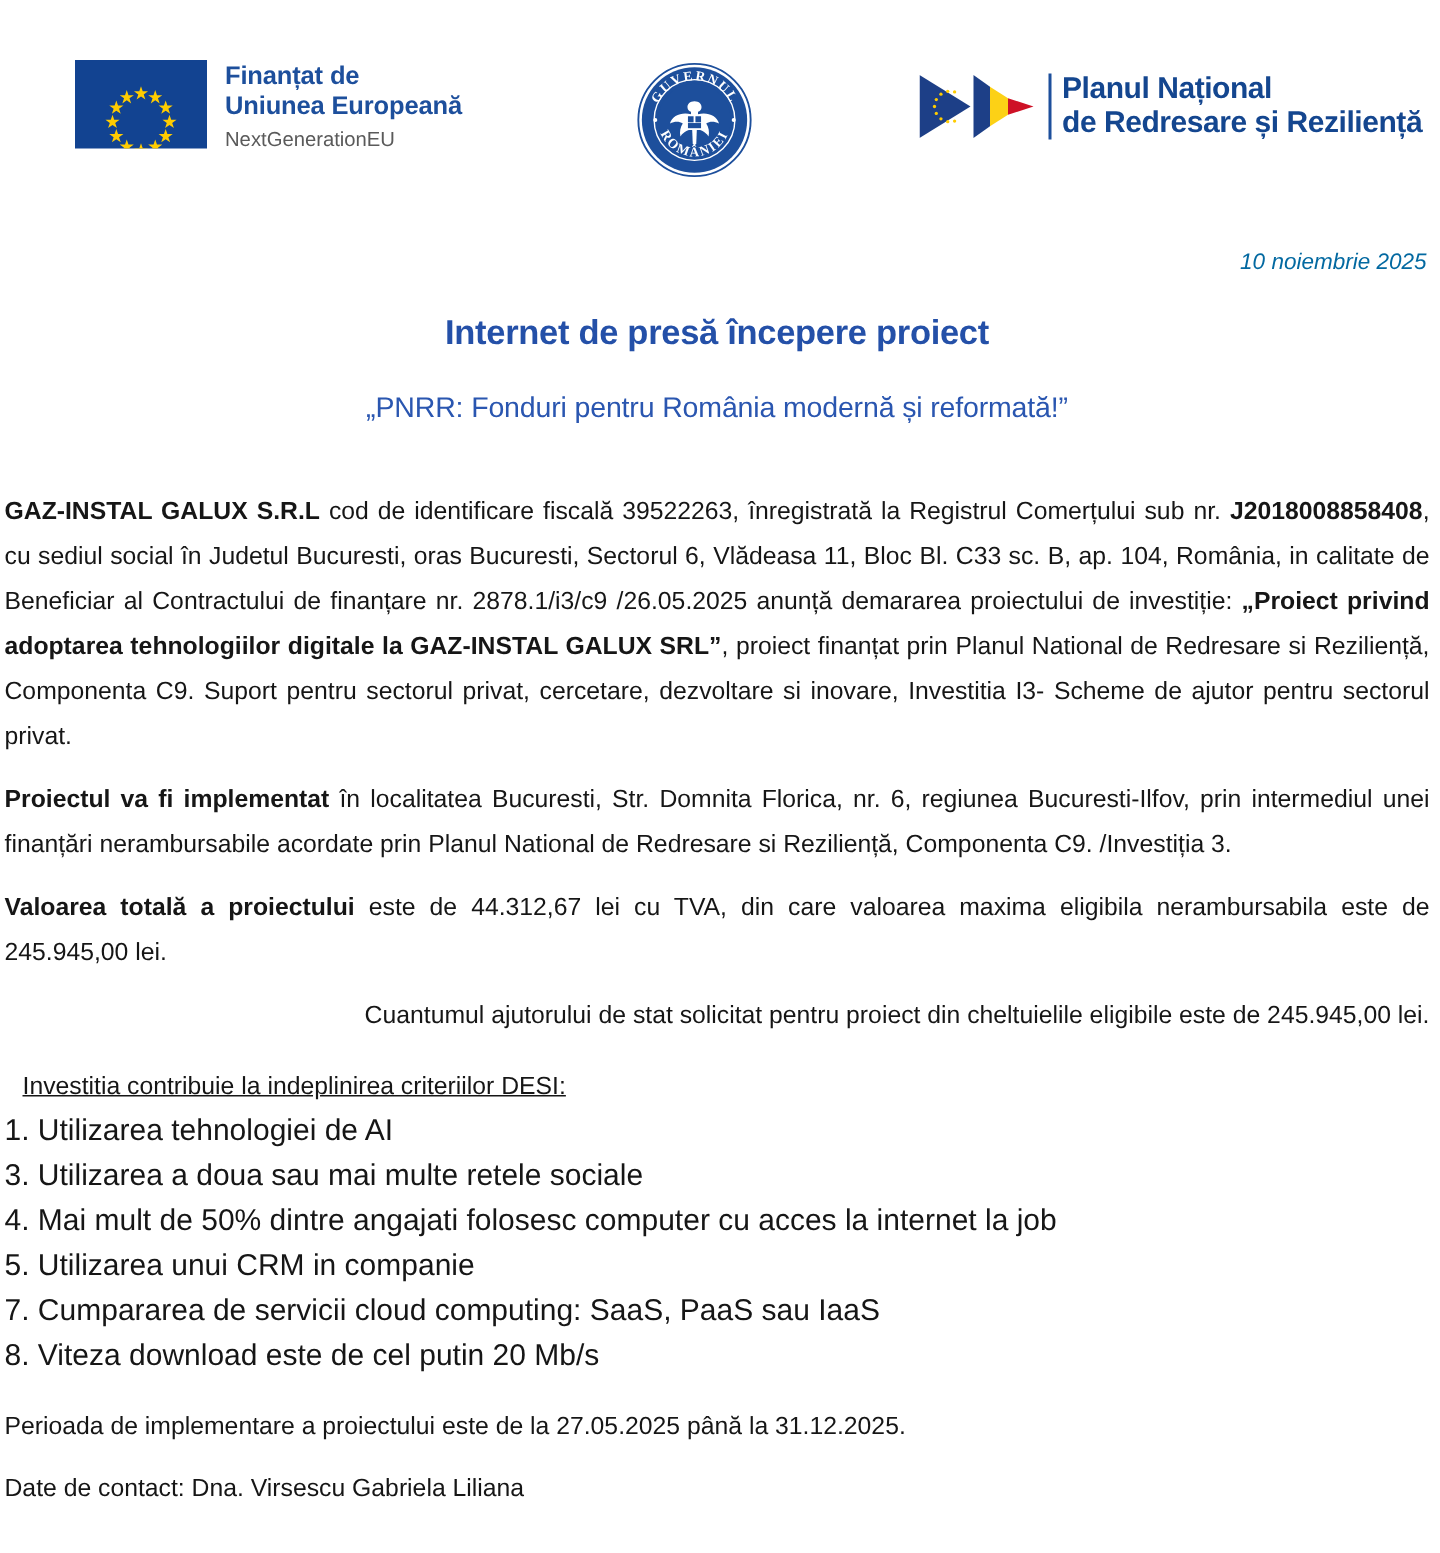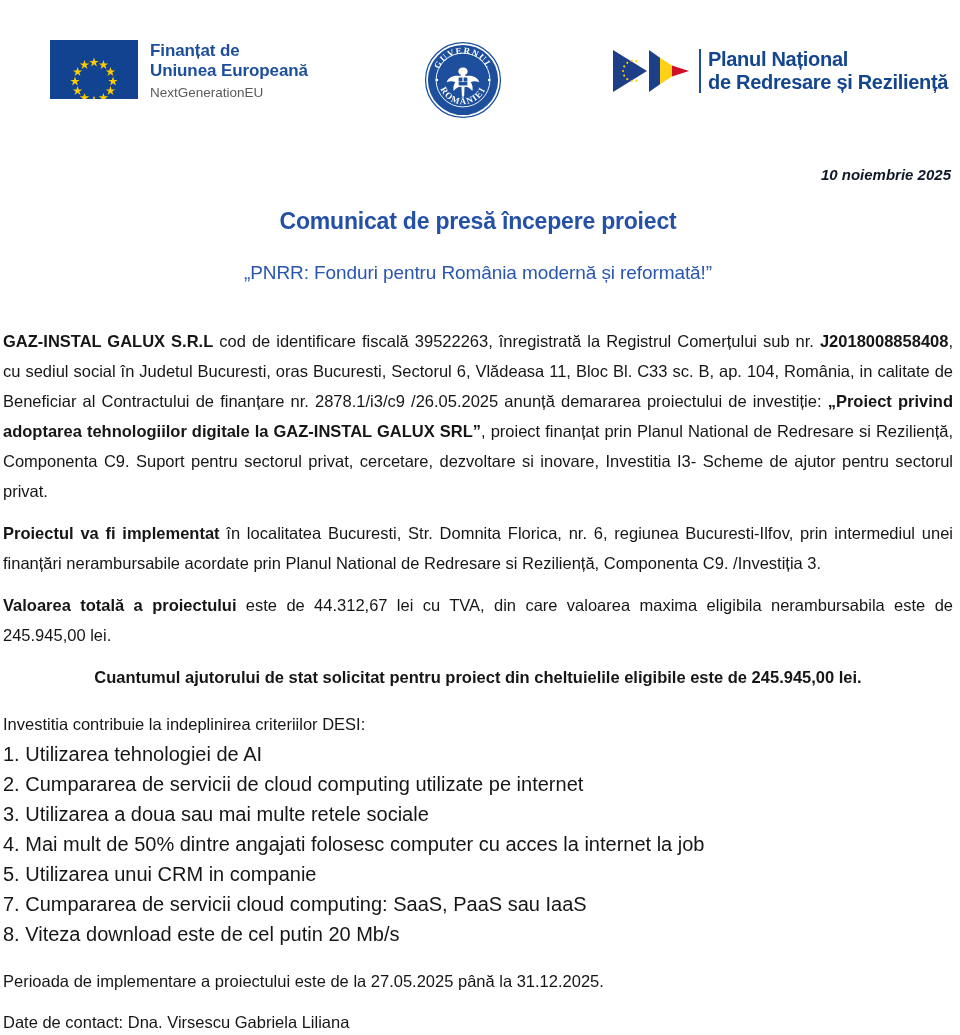--- a/index.html
+++ b/index.html
@@ -110,23 +110,23 @@
   
   .doc {
     padding: 0 2px 0 3px;
     width: 955px;
     box-sizing: border-box;
   }
 
   .doc-date {
     text-align: right;
     font-size: 15px;
-    font-weight: bold;
+    font-weight: normal;
     font-style: italic;
-    color: #0f172a;
+    color: #0369a1;
     padding-right: 2px;
     margin-top: 26px;
   }
 
   .doc-title {
     text-align: center;
     font-size: 23px;
     font-weight: bold;
     color: #2450a8;
     margin-top: 25px;
@@ -146,31 +146,31 @@
     font-size: 16.5px;
     line-height: 30px;
     color: #161616;
   }
   p.para {
     margin: 0 0 12px 0;
     text-align: justify;
     text-justify: inter-word;
   }
   p.para.plain {
-    text-align: center;
-    font-weight: bold;
+    text-align: right;
   }
   p.para b {
     font-weight: bold;
   }
 
   .list-intro {
-    margin: 17px 0 0 0;
+    margin: 17px 0 0 12px;
     font-size: 16.5px;
     line-height: 30px;
+    text-decoration: underline;
   }
   ol.desi {
     list-style: none;
     margin: 0;
     padding: 0;
     font-size: 20px;
     line-height: 30px;
   }
   ol.desi li {
     margin: 0;
@@ -276,36 +276,35 @@
       <div class="p2">de Redresare și Reziliență</div>
     </div>
   </div>
 
 </div>
 
 <div class="doc">
 
   <div class="doc-date">10 noiembrie 2025</div>
 
-  <div class="doc-title">Comunicat de presă începere proiect</div>
+  <div class="doc-title">Internet de presă începere proiect</div>
   <div class="doc-subtitle">„PNRR: Fonduri pentru România modernă și reformată!”</div>
 
   <div class="body-block">
 
     <div id="paragraph-list">
         <p class="para"><b>GAZ-INSTAL GALUX S.R.L</b><span> cod de identificare fiscală 39522263, înregistrată la Registrul Comerțului sub nr. </span><b>J2018008858408</b><span>, cu sediul social în Judetul Bucuresti, oras Bucuresti, Sectorul 6, Vlădeasa 11, Bloc Bl. C33 sc. B, ap. 104, România, in calitate de Beneficiar al Contractului de finanțare nr. 2878.1/i3/c9 /26.05.2025 anunță demararea proiectului de investiție: </span><b>„Proiect privind adoptarea tehnologiilor digitale la GAZ-INSTAL GALUX SRL”</b><span>, proiect finanțat prin Planul National de Redresare si Reziliență, Componenta C9. Suport pentru sectorul privat, cercetare, dezvoltare si inovare, Investitia I3- Scheme de ajutor pentru sectorul privat.</span></p>
         <p class="para"><b>Proiectul va fi implementat</b><span> în localitatea Bucuresti, Str. Domnita Florica, nr. 6, regiunea Bucuresti-Ilfov, prin intermediul unei finanțări nerambursabile acordate prin Planul National de Redresare si Reziliență, Componenta C9. /Investiția 3.</span></p>
         <p class="para"><b>Valoarea totală a proiectului</b><span> este de 44.312,67 lei cu TVA, din care valoarea maxima eligibila nerambursabila este de 245.945,00 lei.</span></p>
         <p class="para plain"><span>Cuantumul ajutorului de stat solicitat pentru proiect din cheltuielile eligibile este de 245.945,00 lei.</span></p>
       </div>
 
     <div class="list-intro">Investitia contribuie la indeplinirea criteriilor DESI:</div>
     <ol class="desi" id="desi-list">
         <li>1. Utilizarea tehnologiei de AI</li>
-        <li>2. Cumpararea de servicii de cloud computing utilizate pe internet</li>
         <li>3. Utilizarea a doua sau mai multe retele sociale</li>
         <li>4. Mai mult de 50% dintre angajati folosesc computer cu acces la internet la job</li>
         <li>5. Utilizarea unui CRM in companie</li>
         <li>7. Cumpararea de servicii cloud computing: SaaS, PaaS sau IaaS</li>
         <li>8. Viteza download este de cel putin 20 Mb/s</li>
       </ol>
 
     <div class="tail">
       <div class="line">Perioada de implementare a proiectului este de la 27.05.2025 până la 31.12.2025.</div>
       <div class="gap"></div>

